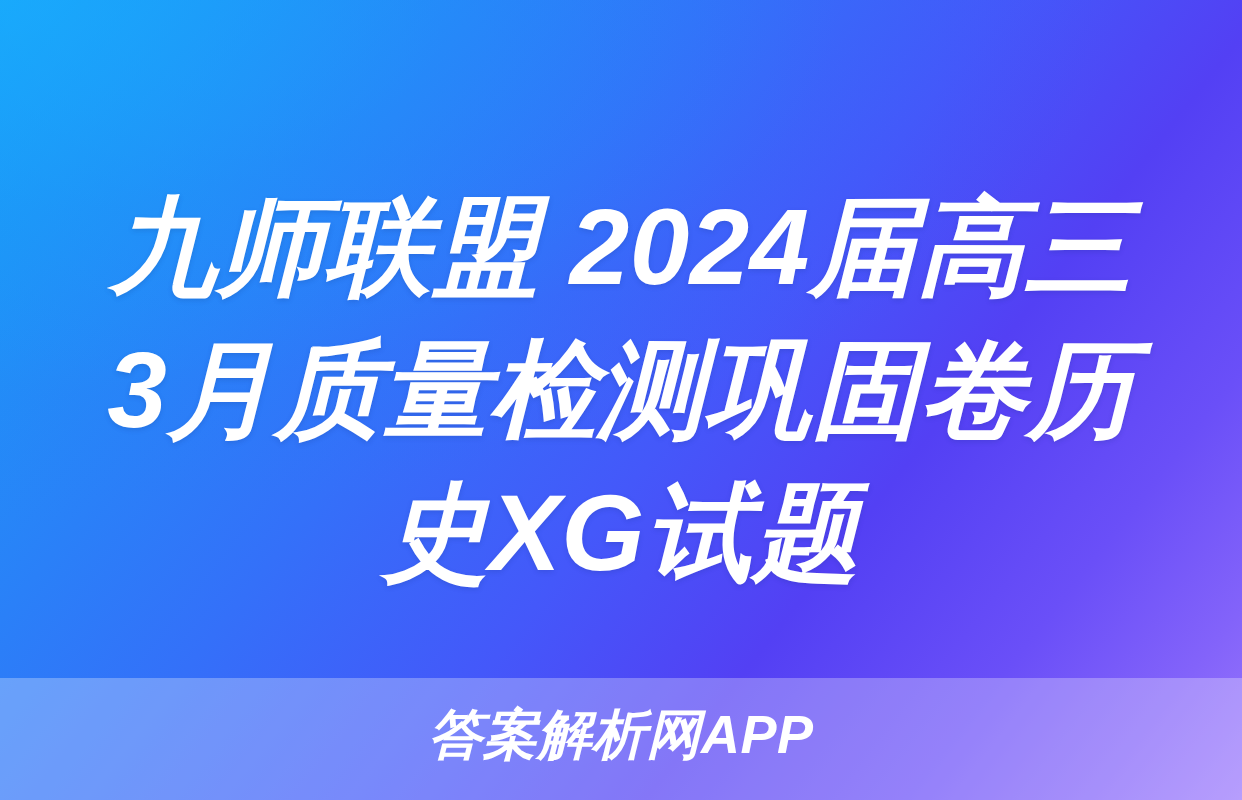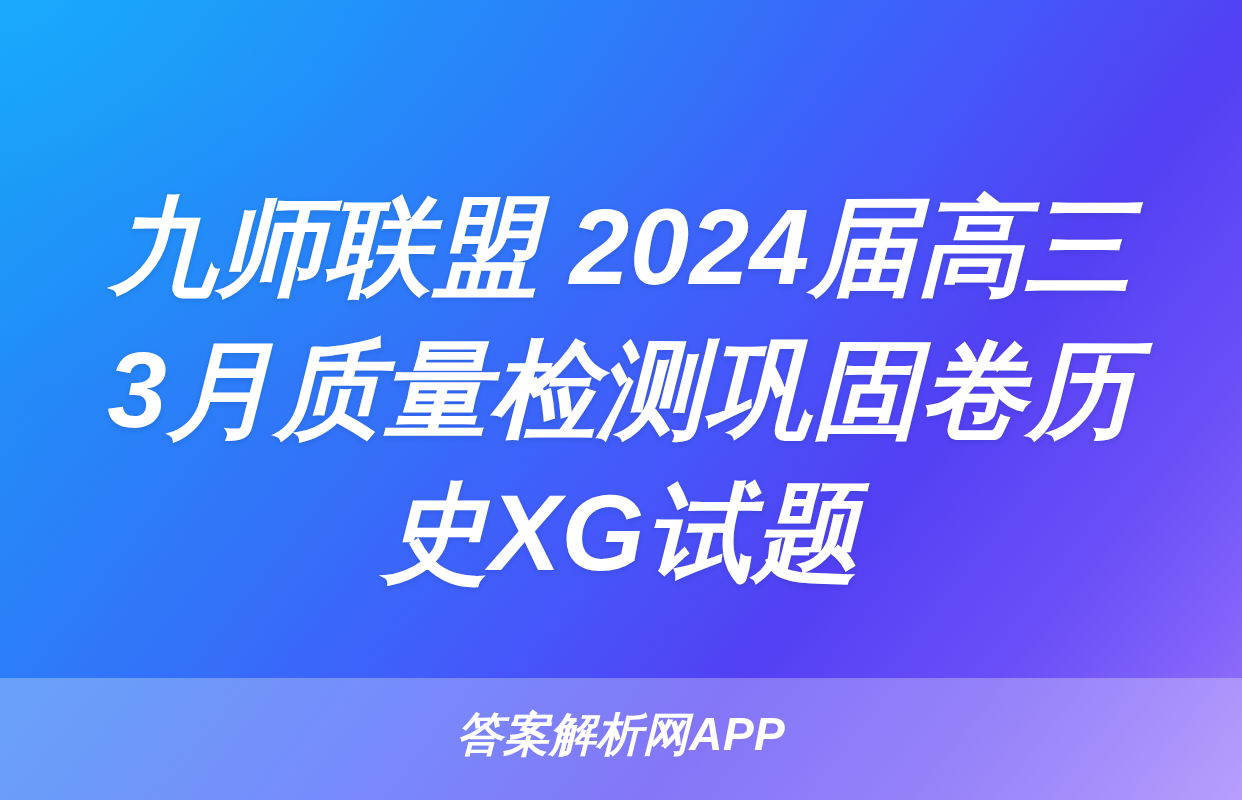--- a/index.html
+++ b/index.html
@@ -80,21 +80,21 @@
     background: rgba(255, 255, 255, 0.285);
   }
 
   .watermark {
     position: absolute;
     left: 0;
     right: 0;
     top: 706px;
     text-align: center;
     color: #ffffff;
-    font-size: 46px;
+    font-size: 54px;
     line-height: 56px;
     font-weight: 700;
     font-style: italic;
     letter-spacing: 0.5px;
     white-space: nowrap;
   }
 </style>
 </head>
 <body>
 

